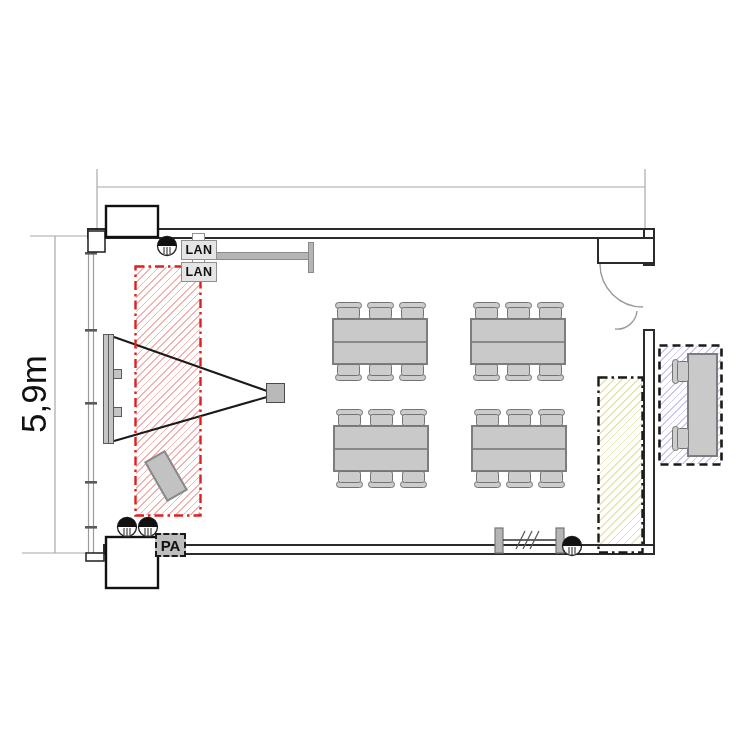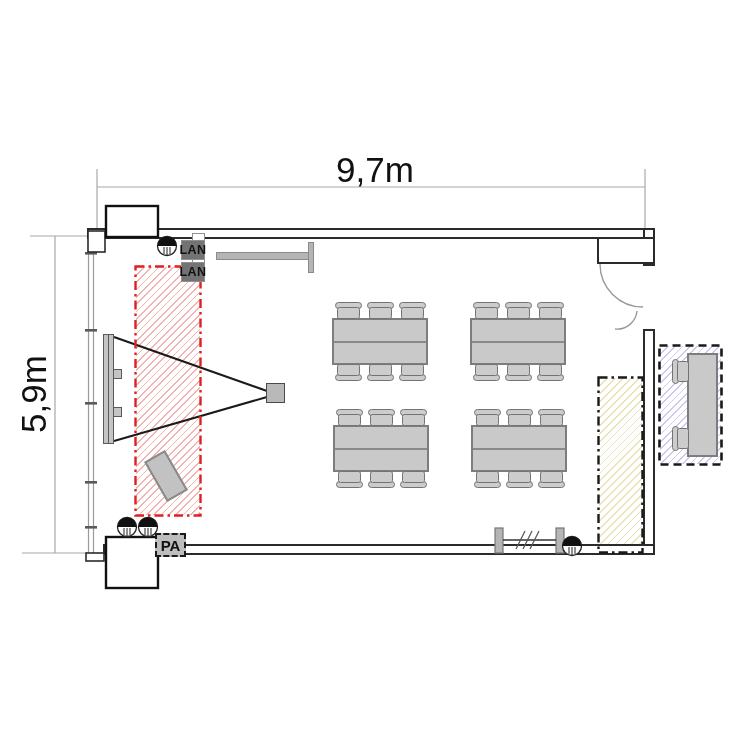--- a/index.html
+++ b/index.html
@@ -26,21 +26,21 @@
   .chair.v .back{left:0;top:0;width:7px;height:25px;border-radius:3.5px;}
   .chair.v .seat{left:5px;top:2px;width:12px;height:21px;border-radius:2.5px;}
   
   .screen-bar{position:absolute;background:#c4c4c4;border:1px solid #5a5a5a;box-sizing:border-box;}
   .bracket{position:absolute;background:#c4c4c4;border:1px solid #5a5a5a;box-sizing:border-box;}
   .projector{position:absolute;background:#b9b9b9;border:1.6px solid #4a4a4a;box-sizing:border-box;}
   .lectern{position:absolute;left:154px;top:453px;width:24px;height:46px;background:#c2c2c2;
            border:2px solid #8a8a8a;box-sizing:border-box;transform:rotate(-30deg);}
   .whiteboard{position:absolute;background:#b5b5b5;border:1px solid #8a8a8a;box-sizing:border-box;}
   
-  .lanbox{position:absolute;width:24px;height:20px;background:#737373;border:1.2px solid #8f8f8f;
+  .lanbox{position:absolute;width:36px;height:20px;background:#e5e5e5;border:1.2px solid #8f8f8f;
           box-sizing:border-box;display:flex;align-items:center;justify-content:center;
           font-size:12.5px;font-weight:bold;color:#111;letter-spacing:.5px;}
   .lantab{position:absolute;background:#fff;border:1.2px solid #8f8f8f;box-sizing:border-box;}
   .pabox{position:absolute;left:155px;top:533px;width:31px;height:24px;background:#bdbdbd;
          border:2px dashed #1a1a1a;box-sizing:border-box;display:flex;align-items:center;
          justify-content:center;font-size:15px;font-weight:bold;color:#111;}
   
   .dim{position:absolute;color:#111;font-size:35px;text-align:center;white-space:nowrap;}
   .dim.vert{transform:rotate(-90deg);}
 </style>
@@ -163,21 +163,20 @@
   <div class="lectern"></div>
   <div class="whiteboard" style="left:216px;top:252px;width:94px;height:8px;"></div>
   <div class="whiteboard" style="left:308px;top:242px;width:6px;height:31px;"></div>
 
   <div class="lantab" style="left:192px;top:233px;width:13px;height:9px;"></div>
   <div class="lantab" style="left:192px;top:258px;width:13px;height:6px;"></div>
   <div class="lanbox" style="left:181px;top:240px;">LAN</div>
   <div class="lanbox" style="left:181px;top:262px;">LAN</div>
   <div class="pabox">PA</div>
 
-  <div class="dim" style="left:336px;top:150px;">9,7m</div>
   <div class="dim vert" style="left:-16px;top:374px;width:100px;">5,9m</div>
 
   <div id="furniture">
       <div class="table" style="left: 332px; top: 318px; width: 96px; height: 47px;">
         <div class="divider"></div>
       </div>
       <div class="chair h top" style="left: 335px; top: 302px;">
         <div class="back"></div>
         <div class="seat"></div>
       </div>

